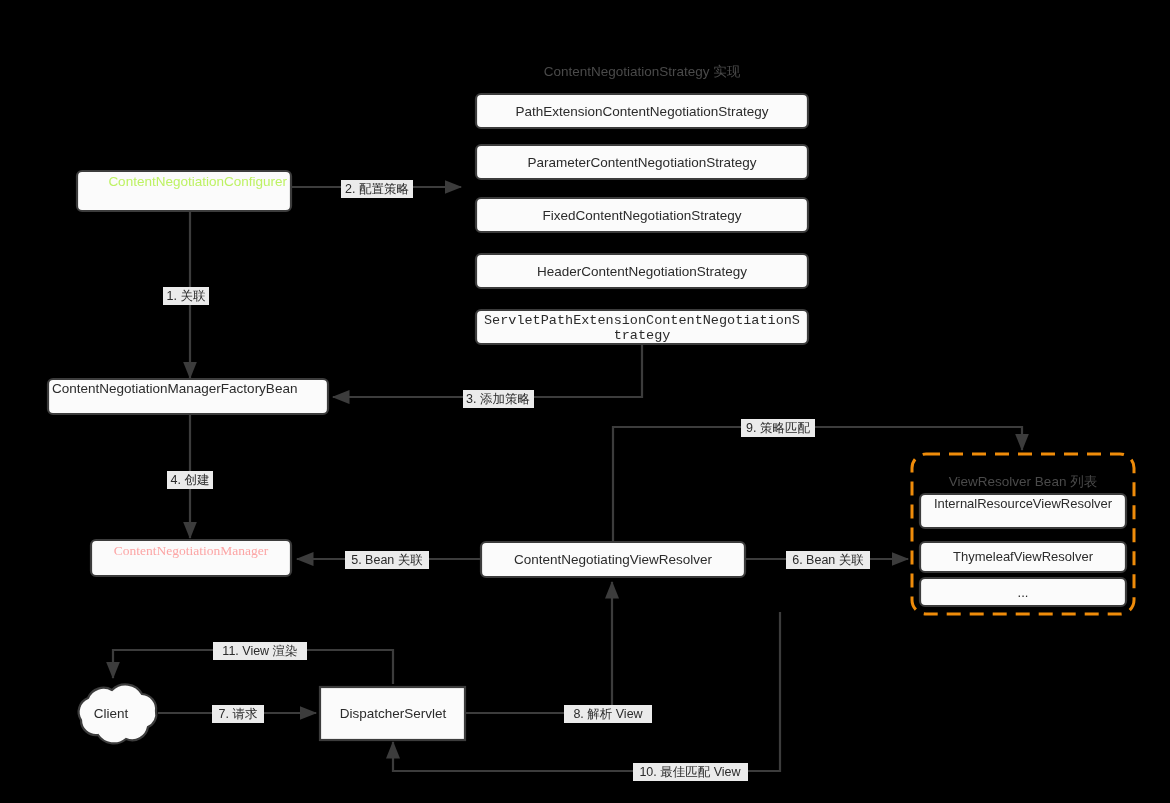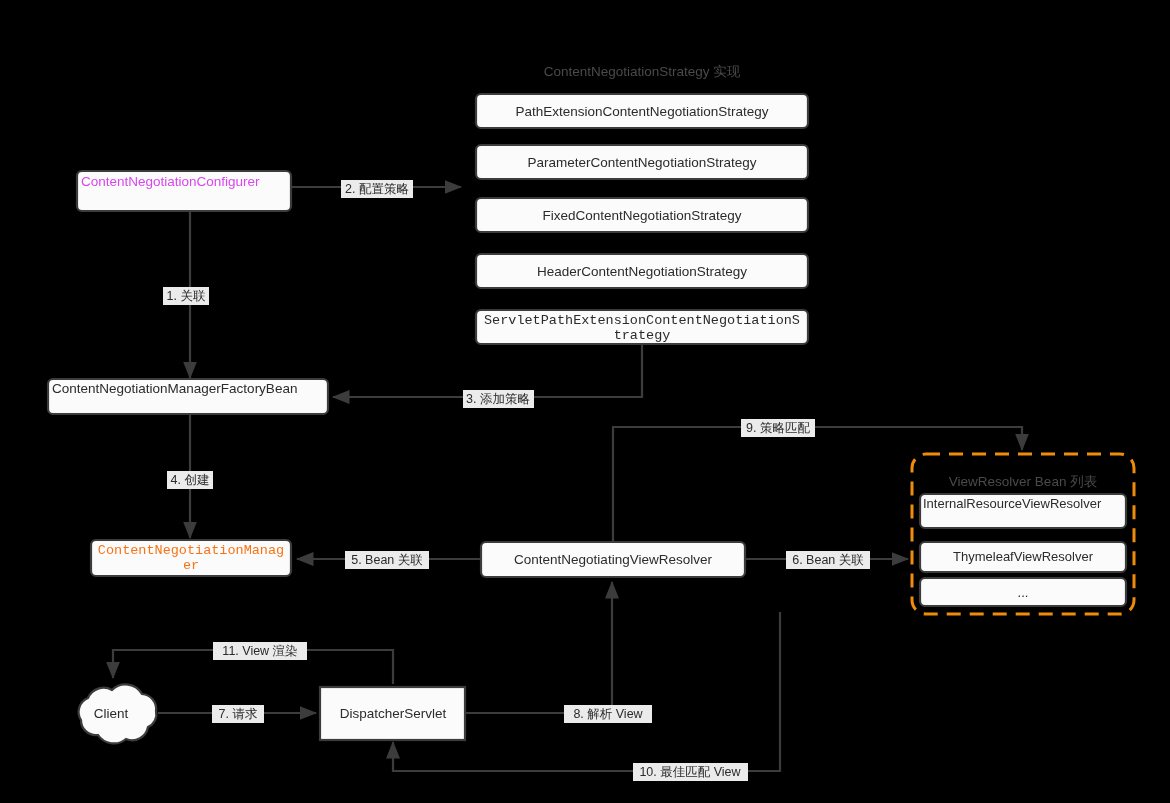--- a/index.html
+++ b/index.html
@@ -139,37 +139,37 @@
       <rect class="node-box" x="476" y="310" width="332" height="34" rx="5" ry="5"></rect>
       <foreignObject x="480" y="313" width="324" height="30">
         <div xmlns="http://www.w3.org/1999/xhtml" style="font-family:Liberation Mono, monospace;font-size:13.5px;color:#2b2b2b;
                     text-align:center;line-height:15px;word-break:break-all;">ServletPathExtensionContentNegotiationStrategy</div>
       </foreignObject>
     </g>
 
     <g>
       <rect class="node-box" x="77" y="171" width="214" height="40" rx="5" ry="5"></rect>
       <foreignObject x="81" y="174" width="206" height="34">
-        <div xmlns="http://www.w3.org/1999/xhtml" style="font-family:'Liberation Sans',sans-serif;font-size:13.5px;color:#d946ef;
-                    text-align:left;line-height:16px;word-break:break-all;">ContentNegotiationConfigurer</div>
+        <div xmlns="http://www.w3.org/1999/xhtml" style="font-family:'Liberation Sans',sans-serif;font-size:13.5px;color:#bef264;
+                    text-align:right;line-height:16px;word-break:break-all;">ContentNegotiationConfigurer</div>
       </foreignObject>
     </g>
 
     <g>
       <rect class="node-box" x="48" y="379" width="280" height="35" rx="5" ry="5"></rect>
       <foreignObject x="52" y="381" width="272" height="32">
         <div xmlns="http://www.w3.org/1999/xhtml" style="font-family:'Liberation Sans',sans-serif;font-size:13.5px;color:#2b2b2b;
                     text-align:left;line-height:15px;word-break:break-all;">ContentNegotiationManagerFactoryBean</div>
       </foreignObject>
     </g>
 
     <g>
       <rect class="node-box" x="91" y="540" width="200" height="36" rx="5" ry="5"></rect>
       <foreignObject x="94" y="543" width="194" height="32">
-        <div xmlns="http://www.w3.org/1999/xhtml" style="font-family:Liberation Mono, monospace;font-size:13.5px;color:#f97316;
+        <div xmlns="http://www.w3.org/1999/xhtml" style="font-family:Liberation Serif, serif;font-size:13.5px;color:#fca5a5;
                     text-align:center;line-height:15px;word-break:break-all;">ContentNegotiationManager</div>
       </foreignObject>
     </g>
 
     <g>
       <rect class="node-box" x="481" y="542" width="264" height="35" rx="5" ry="5"></rect>
       <text class="node-label" x="613" y="560">ContentNegotiatingViewResolver</text>
     </g>
 
     <g>
@@ -191,21 +191,21 @@
     </g>
 
     <g>
       <rect class="group-dashed" x="912" y="454" width="222" height="160" rx="14" ry="14"></rect>
       <text class="group-title" x="1023" y="482">ViewResolver Bean 列表</text>
 
       <g>
         <rect class="node-box" x="920" y="494" width="206" height="34" rx="5" ry="5"></rect>
         <foreignObject x="923" y="496" width="200" height="32">
           <div xmlns="http://www.w3.org/1999/xhtml" style="font-family:'Liberation Sans',sans-serif;font-size:13px;color:#2b2b2b;
-                      text-align:left;line-height:15px;word-break:break-all;">InternalResourceViewResolver</div>
+                      text-align:center;line-height:15px;word-break:break-all;">InternalResourceViewResolver</div>
         </foreignObject>
       </g>
       <g>
         <rect class="node-box" x="920" y="542" width="206" height="30" rx="5" ry="5"></rect>
         <text class="node-label-sm" x="1023" y="558">ThymeleafViewResolver</text>
       </g>
       <g>
         <rect class="node-box" x="920" y="578" width="206" height="28" rx="5" ry="5"></rect>
         <text class="node-label-sm" x="1023" y="594">...</text>
       </g>

